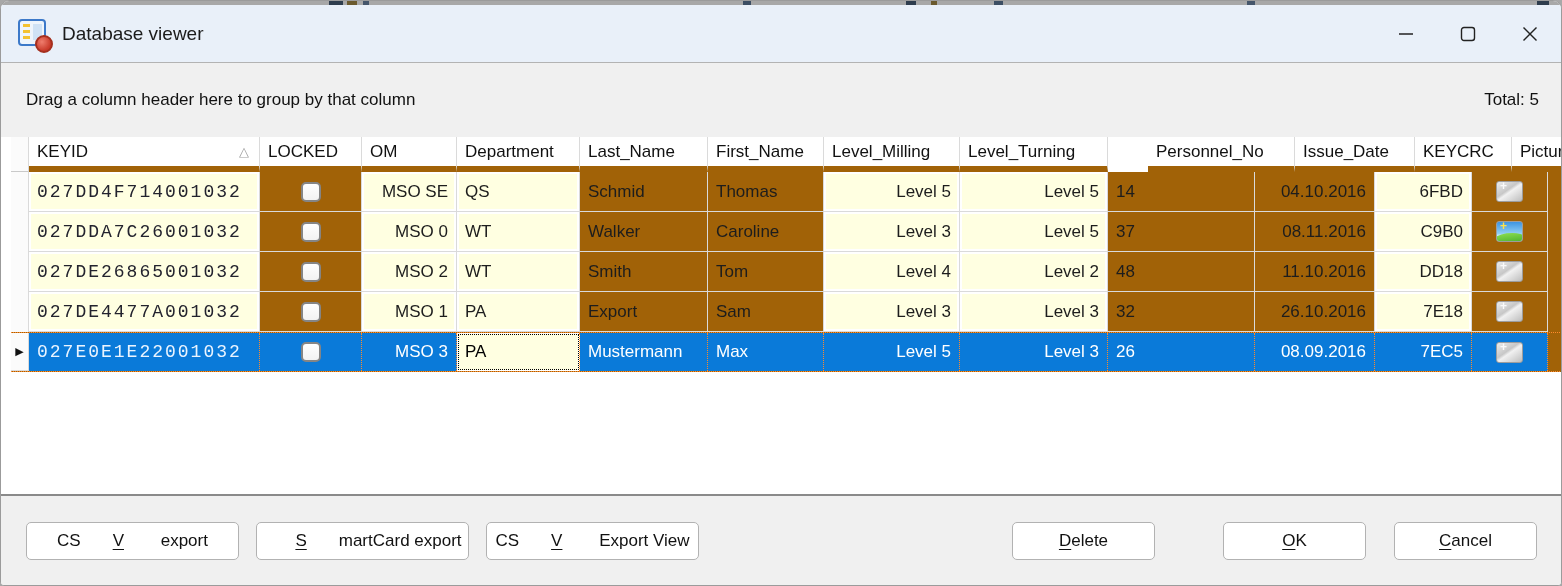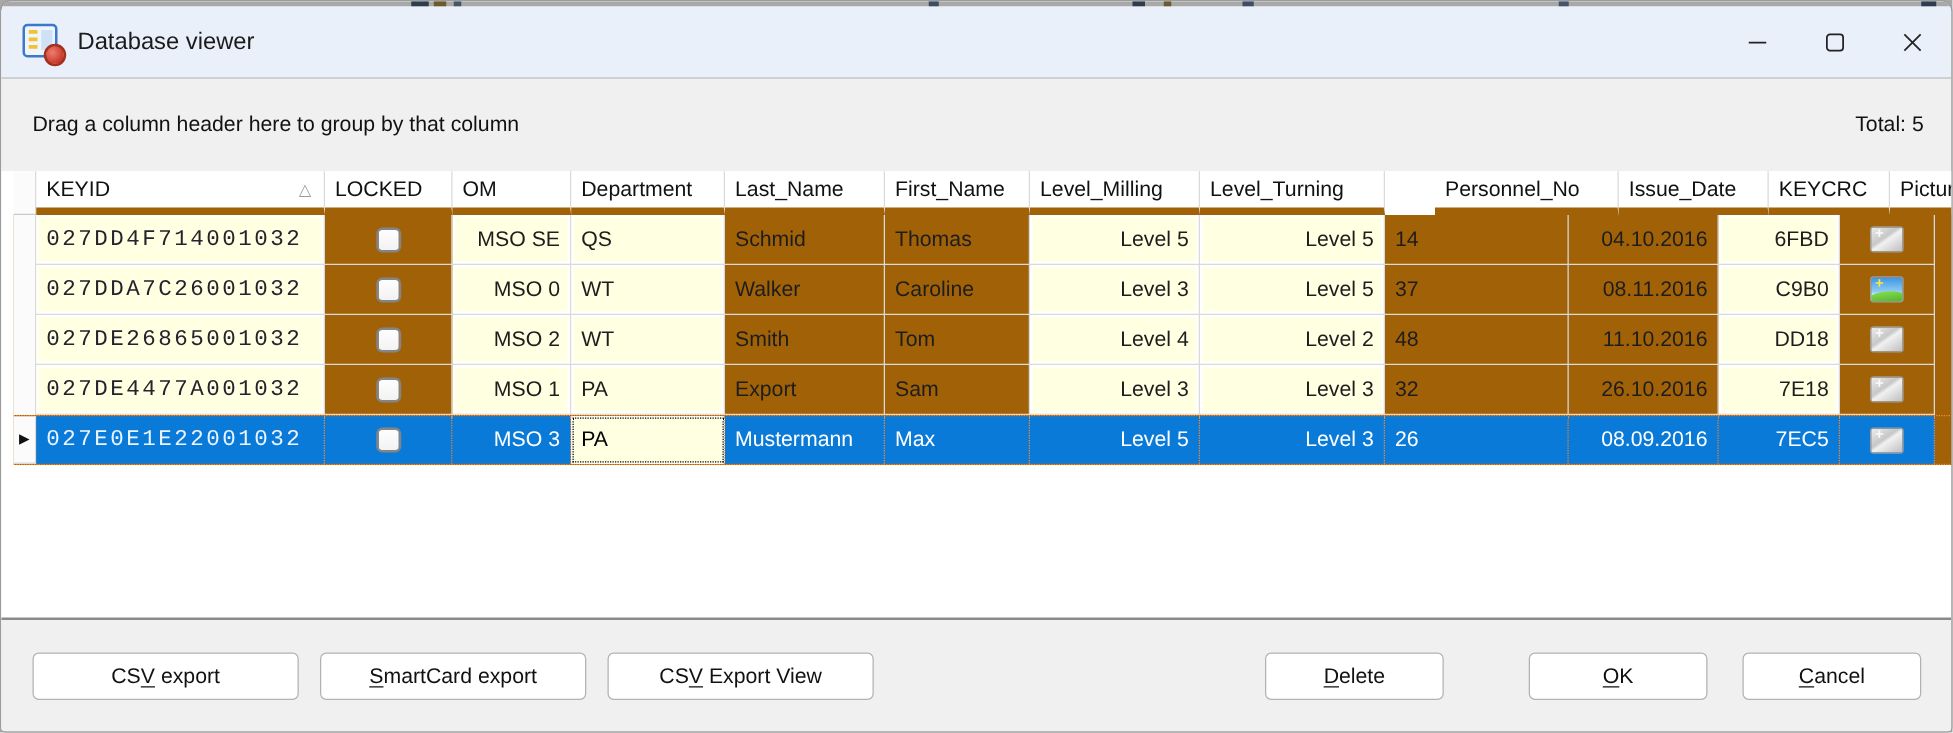--- a/index.html
+++ b/index.html
@@ -85,21 +85,21 @@
     outline:1px dotted #000;outline-offset:-2px;box-shadow:inset 0 0 0 1px #fff;}
   .row-indicator{font-size:11px;color:#111;line-height:1;}
 
   
   .button-bar{height:89px;background:var(--panel-gray);display:flex;align-items:flex-start;}
   .btn{height:38px;margin-top:26px;background:#fff;border:1px solid #b2b2b2;border-radius:5px;
     font-family:"Liberation Sans",sans-serif;font-size:17px;color:#111;cursor:default;
     display:flex;align-items:center;justify-content:center;white-space:pre;}
   .btn span.accel{text-decoration:underline;text-underline-offset:3px;}
   .left-group{display:flex;margin-left:25px;}
-  .left-group .btn{width:213px;margin-right:17px;}
+  .left-group .btn{width:213px;margin-right:17px;gap:32px;}
   .right-group{display:flex;margin-left:auto;margin-right:24px;}
   .btn-delete{width:143px;}
   .btn-ok{width:143px;margin-left:68px;}
   .btn-cancel{width:143px;margin-left:28px;}
 </style>
 </head>
 <body>
 
 <div class="window">
 

